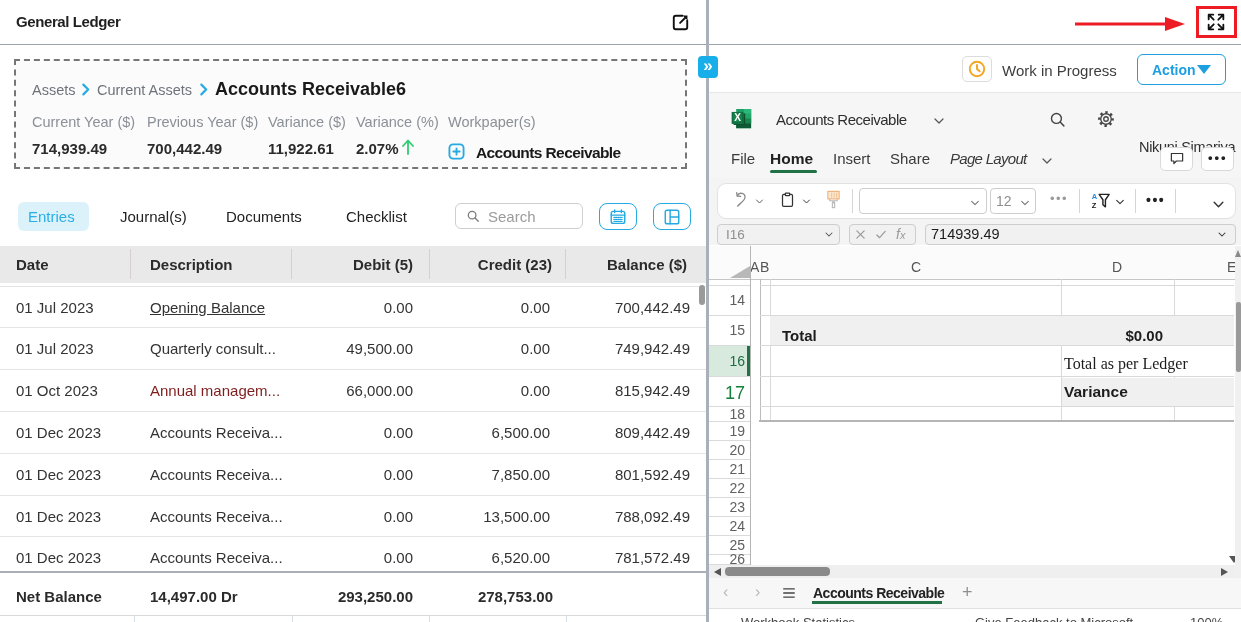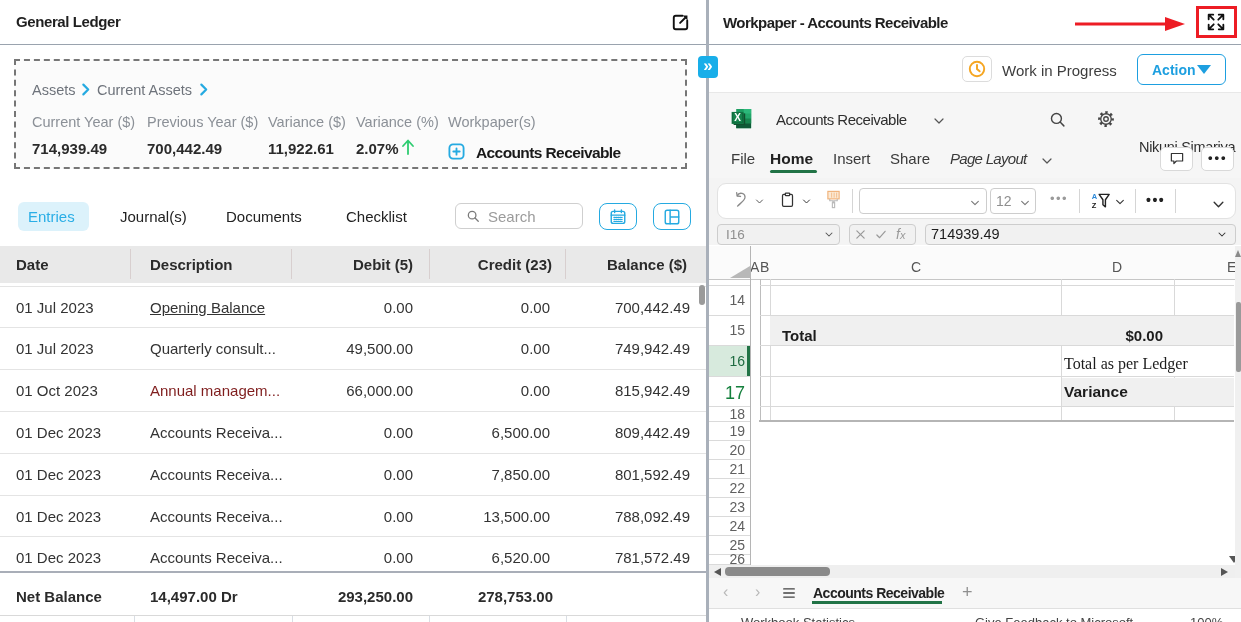--- a/index.html
+++ b/index.html
@@ -24,20 +24,21 @@
 
     <div class="abs" style="left:14px;top:59px;width:673px;height:110px;border:2px dashed #767676;background:#fbfbfb;box-sizing:border-box;"></div>
     <div class="abs" style="left:32px;top:82px;font-size:14.5px;color:#6e737b;">Assets</div>
     <div class="abs" style="left:97px;top:82px;font-size:14.5px;color:#6e737b;">Current Assets</div>
     <svg class="abs" style="left:79px;top:83px;" width="13" height="13" viewBox="0 0 24 24" fill="none" stroke="#25aae1" stroke-width="4" stroke-linecap="round" stroke-linejoin="round">
         <path d="M8 3 L17 12 L8 21"></path>
       </svg>
     <svg class="abs" style="left:197px;top:83px;" width="13" height="13" viewBox="0 0 24 24" fill="none" stroke="#25aae1" stroke-width="4" stroke-linecap="round" stroke-linejoin="round">
         <path d="M8 3 L17 12 L8 21"></path>
       </svg>
+    <div class="abs b" style="left:215px;top:79px;font-size:18px;color:#191919;">Accounts Receivable6</div>
 
     <div class="abs" style="left:32px;top:114px;font-size:14.5px;color:#8b9097;">Current Year ($)</div>
     <div class="abs" style="left:147px;top:114px;font-size:14.5px;color:#8b9097;">Previous Year ($)</div>
     <div class="abs" style="left:268px;top:114px;font-size:14.5px;color:#8b9097;">Variance ($)</div>
     <div class="abs" style="left:356px;top:114px;font-size:14.5px;color:#8b9097;">Variance (%)</div>
     <div class="abs" style="left:448px;top:114px;font-size:14.5px;color:#8b9097;">Workpaper(s)</div>
 
     <div class="abs b" style="left:32px;top:140px;font-size:15px;color:#2b2b2b;">714,939.49</div>
     <div class="abs b" style="left:147px;top:140px;font-size:15px;color:#2b2b2b;">700,442.49</div>
     <div class="abs b" style="left:268px;top:140px;font-size:15px;color:#2b2b2b;">11,922.61</div>
@@ -144,21 +145,20 @@
     <div class="abs" style="left:0;top:615px;width:706px;height:1px;background:#d9d9d9;"></div>
     <div class="abs" style="left:134px;top:616px;width:1px;height:6px;background:#d9dee4;"></div>
     <div class="abs" style="left:292px;top:616px;width:1px;height:6px;background:#d9dee4;"></div>
     <div class="abs" style="left:429px;top:616px;width:1px;height:6px;background:#d9dee4;"></div>
     <div class="abs" style="left:566px;top:616px;width:1px;height:6px;background:#d9dee4;"></div>
   </div>
 
   <div class="abs" style="left:706px;top:0;width:3px;height:622px;background:#a9b0ba;"></div>
 
   <div class="abs" id="rp" style="left:709px;top:0;width:532px;height:622px;background:#fff;">
-    <div class="abs b" style="left:14px;top:14px;font-size:15px;letter-spacing:-0.55px;color:#1f1f1f;">Workpaper - Accounts Receivable</div>
 
     <svg class="abs" style="left:364px;top:15px;" width="114" height="18" viewBox="0 0 114 18">
       <path d="M2 9 H94" stroke="#ed1c24" stroke-width="3"></path>
       <path d="M92 2 L112 9 L92 16 Z" fill="#ed1c24"></path>
     </svg>
     <div class="abs" style="left:487px;top:6px;width:41px;height:32px;border:3.2px solid #ed1c24;box-sizing:border-box;background:#fff;"></div>
     <svg class="abs" style="left:496px;top:11px;" width="22" height="22" viewBox="0 0 24 24" fill="none" stroke="#111" stroke-width="2" stroke-linecap="round" stroke-linejoin="round">
       <path d="M14.5 9.5 L20 4 M20 4 h-5 M20 4 v5"></path>
       <path d="M9.5 14.5 L4 20 M4 20 h5 M4 20 v-5"></path>
       <path d="M14.5 14.5 L20 20 M20 20 h-5 M20 20 v-5"></path>

